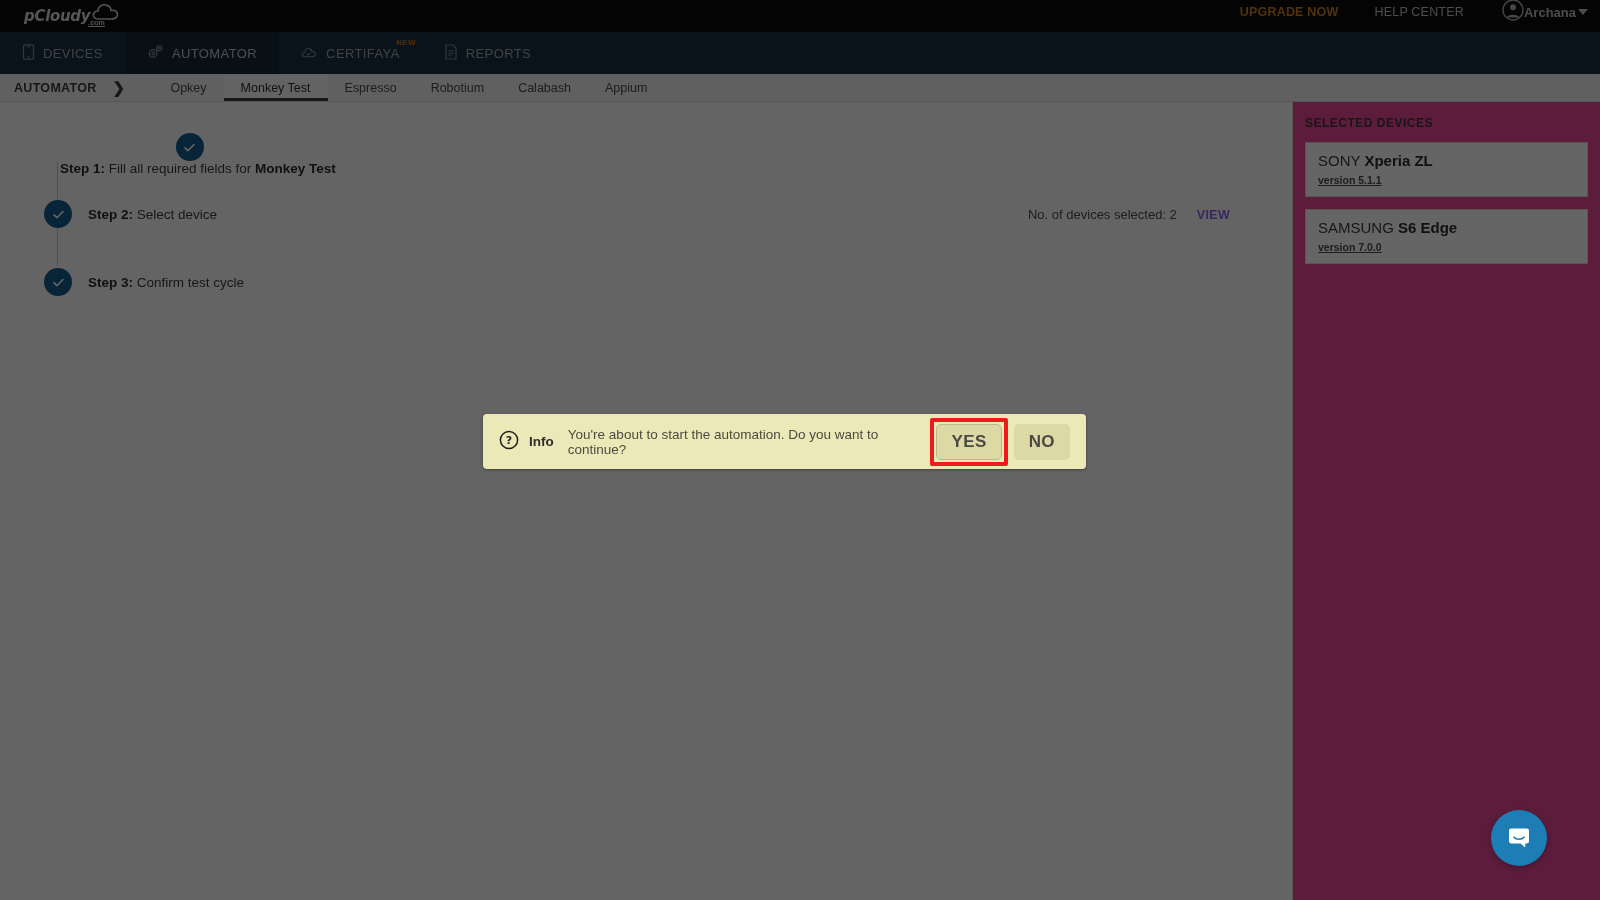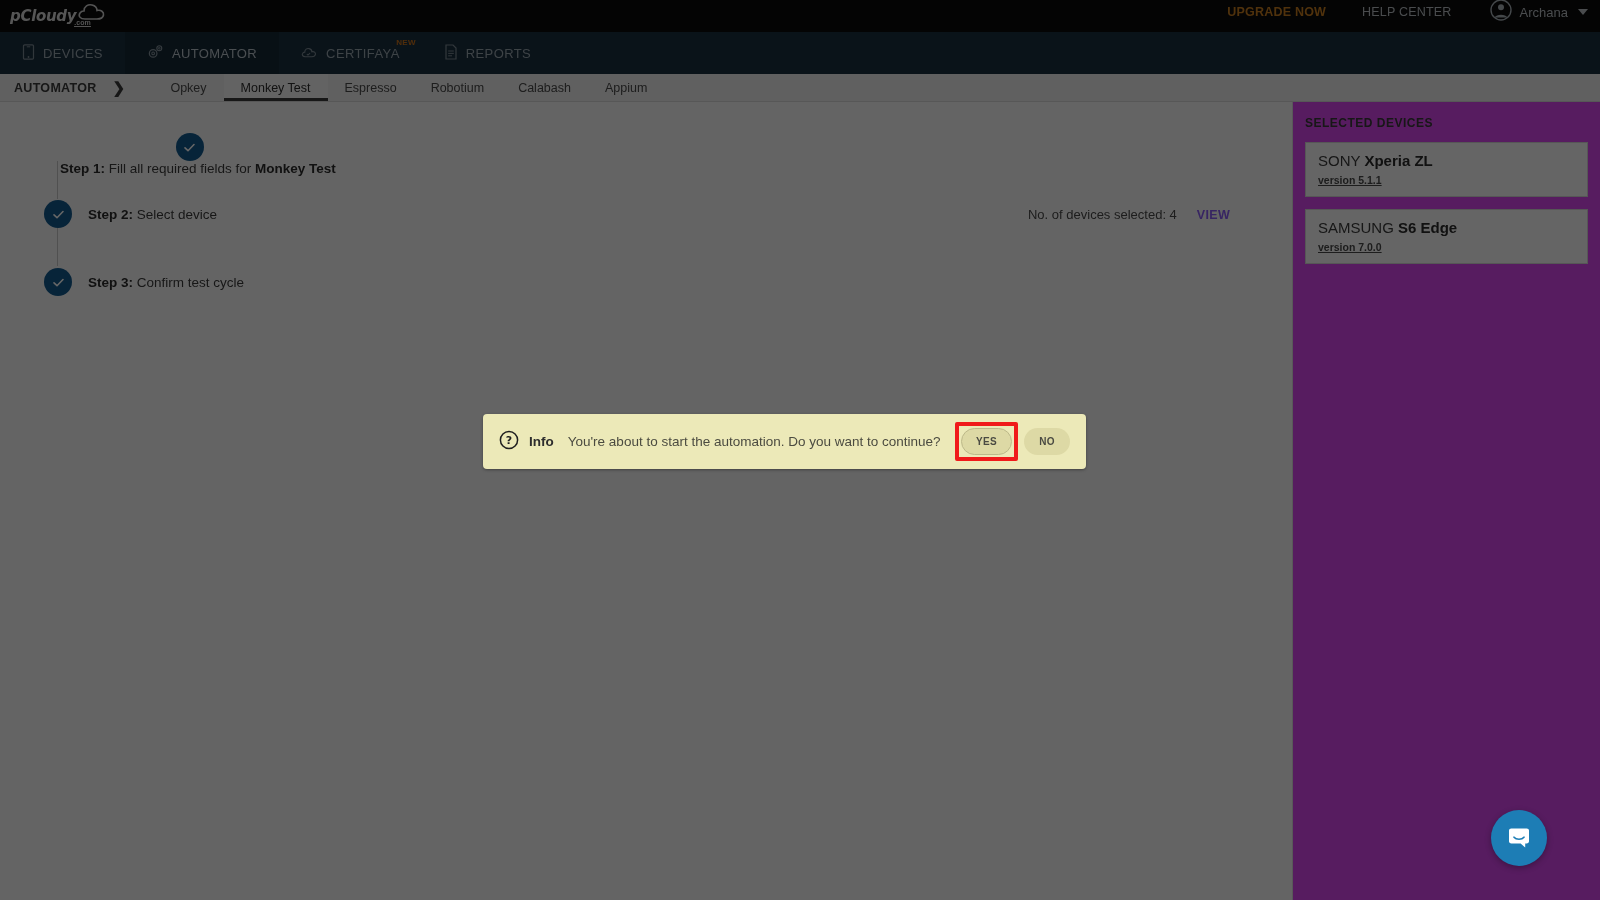--- a/index.html
+++ b/index.html
@@ -11,21 +11,21 @@
   }
   #app { position: relative; width: 1600px; height: 900px; }
 
   
   .topbar {
     position: absolute; left: 0; top: 0; width: 1600px; height: 32px;
     background: #0a0a0a;
     display: flex; align-items: center;
   }
   .logo-wrap {
-    display: flex; align-items: center; margin-left: 10px;
+    display: flex; align-items: center; margin-left: 24px;
     height: 32px;
   }
   .logo-text {
     font-family: "DejaVu Sans", sans-serif;
     font-style: italic; font-weight: bold; font-size: 15px;
     color: #d8d8d8; letter-spacing: -0.3px;
   }
   .logo-com {
     font-size: 7px; font-weight: bold; color: #cfcfcf;
     border-bottom: 1px solid #cfcfcf; padding-bottom:0px;
@@ -37,21 +37,21 @@
     display: flex; align-items: center; gap: 0;
   }
   .upgrade-now {
     color: #c87d20; font-weight: bold; font-size: 12.5px;
     letter-spacing: .2px; margin-right: 36px; cursor: pointer;
   }
   .help-center {
     color: #b9bfc4; font-size: 12.5px; letter-spacing: .2px;
     margin-right: 38px; cursor: pointer;
   }
-  .user-box { display: flex; align-items: center; gap: 8px; cursor: pointer; }
+  .user-box { display: flex; align-items: center; cursor: pointer; font-weight: bold; }
   .avatar-icon { display:block; }
   .user-name { color: #b9bfc4; font-size: 13px; }
   .caret-down {
     width: 0; height: 0; margin-left: 2px;
     border-left: 5px solid transparent; border-right: 5px solid transparent;
     border-top: 6px solid #b9bfc4;
   }
 
   
   .mainnav {
@@ -117,21 +117,21 @@
   }
   .devices-count {
     position: absolute; right: 62px; font-size: 13px; color: #4a4a4a;
     display: flex; align-items: center; gap: 20px;
   }
   .view-link { font-weight: bold; font-size: 12.5px; color: #8b5cf6; cursor: pointer; letter-spacing: .3px; }
 
   
   .right-panel {
     position: absolute; left: 1292px; top: 0; width: 308px; height: 798px;
-    background: #d946ef; border-left: 1px solid #dedede;
+    background: #ec4899; border-left: 1px solid #dedede;
   }
   .panel-title {
     margin: 14px 0 0 12px; font-size: 12px; font-weight: bold;
     color: #3a3a3a; letter-spacing: .5px;
   }
   .device-card {
     margin: 12px 12px 0 12px; border: 1px solid #d6d6d6;
     background: #fdfdfd; padding: 9px 12px 10px 12px;
   }
   .device-name { font-size: 15px; color: #3b3b3b; }
@@ -148,23 +148,23 @@
   .modal {
     position: absolute; left: 483px; top: 414px; width: 603px; height: 55px;
     background: #ece9b8; border-radius: 4px;
     display: flex; align-items: center; padding: 0 16px;
     box-shadow: 0 1px 3px rgba(0,0,0,.35);
   }
   .modal-icon { flex: 0 0 auto; margin-right: 10px; display:block; }
   .modal-info-label { font-size: 13.5px; font-weight: bold; color: #2d2d2d; margin-right: 14px; }
   .modal-message { font-size: 13.5px; color: #4b4b40; flex: 1 1 auto; }
   .modal-btn {
-    font-size: 10px; font-weight: bold; color: #4a4a42;
+    font-size: 17px; font-weight: bold; color: #4a4a42;
     letter-spacing: .4px; background: #ddd9a5; border: 1px solid #bdb98a;
-    border-radius: 14px; padding: 7px 14px; cursor: pointer;
+    border-radius: 5px; padding: 7px 14px; cursor: pointer;
   }
   .modal-btn.no { background: #ddd9a5; border-color: transparent; }
   .yes-highlight {
     border: 4px solid #f01a1a; border-radius: 2px; padding: 2px;
     display: inline-block; margin-right: 6px;
   }
 
   
   .intercom {
     position: absolute; left: 1491px; top: 810px; width: 56px; height: 56px;
@@ -306,21 +306,21 @@
           <svg width="15" height="15" viewBox="0 0 16 16">
             <path d="M3.2 8.4 L6.4 11.4 L12.8 4.8" fill="none" stroke="#ffffff" stroke-width="1.7" stroke-linecap="round" stroke-linejoin="round"></path>
           </svg>
         </div>
         <div class="step-label">
           <b>Step 2:</b><span> Select device</span>
         </div>
       </div>
 
       <div class="devices-count" style="top:105px;">
-        <span>No. of devices selected: 4</span>
+        <span>No. of devices selected: 2</span>
         <span class="view-link">VIEW</span>
       </div>
 
       <div class="step-row" style="top:166px;">
         <div class="step-bullet">
           <svg width="15" height="15" viewBox="0 0 16 16">
             <path d="M3.2 8.4 L6.4 11.4 L12.8 4.8" fill="none" stroke="#ffffff" stroke-width="1.7" stroke-linecap="round" stroke-linejoin="round"></path>
           </svg>
         </div>
         <div class="step-label">

